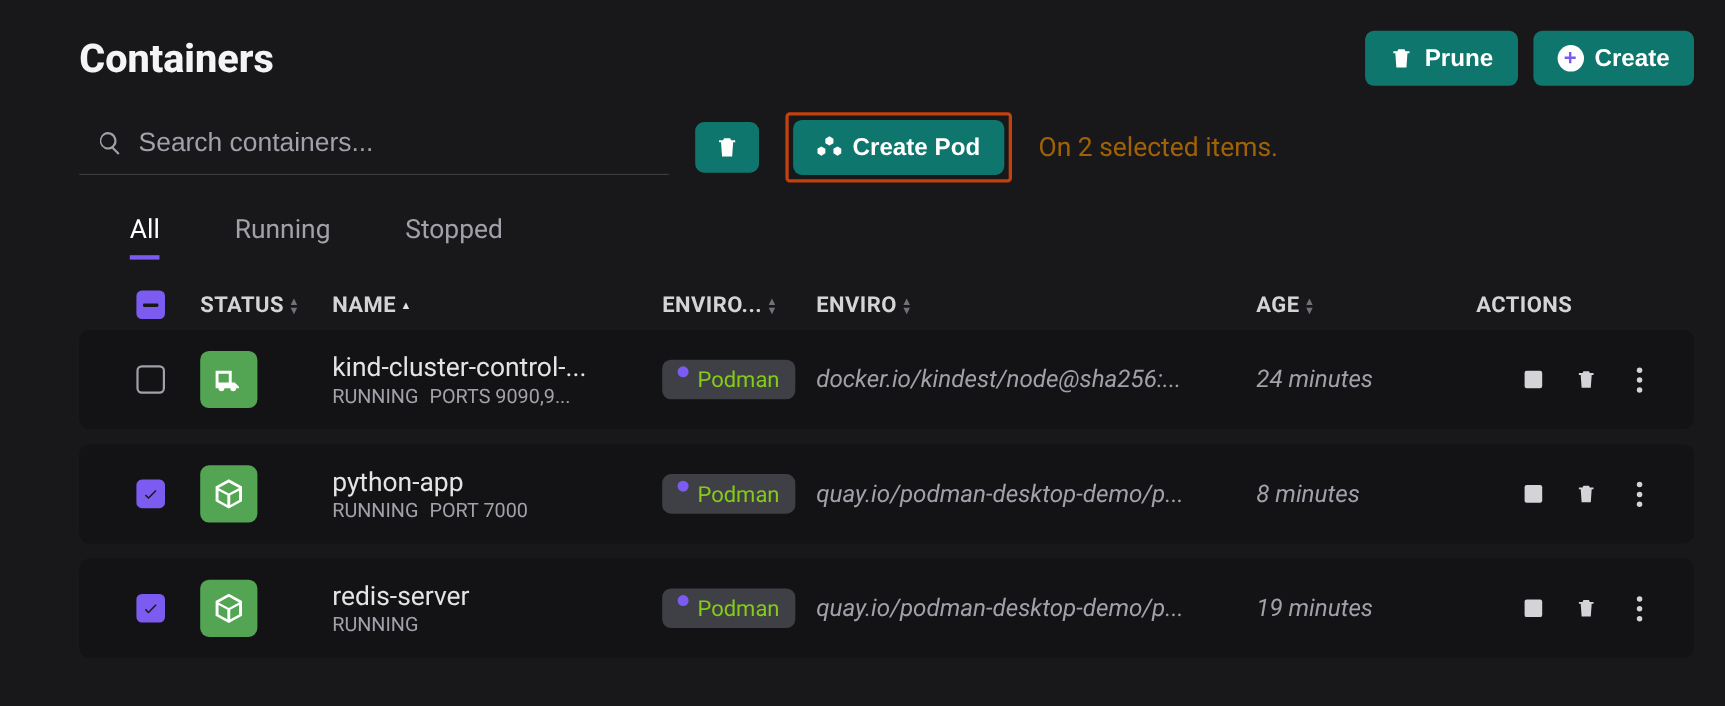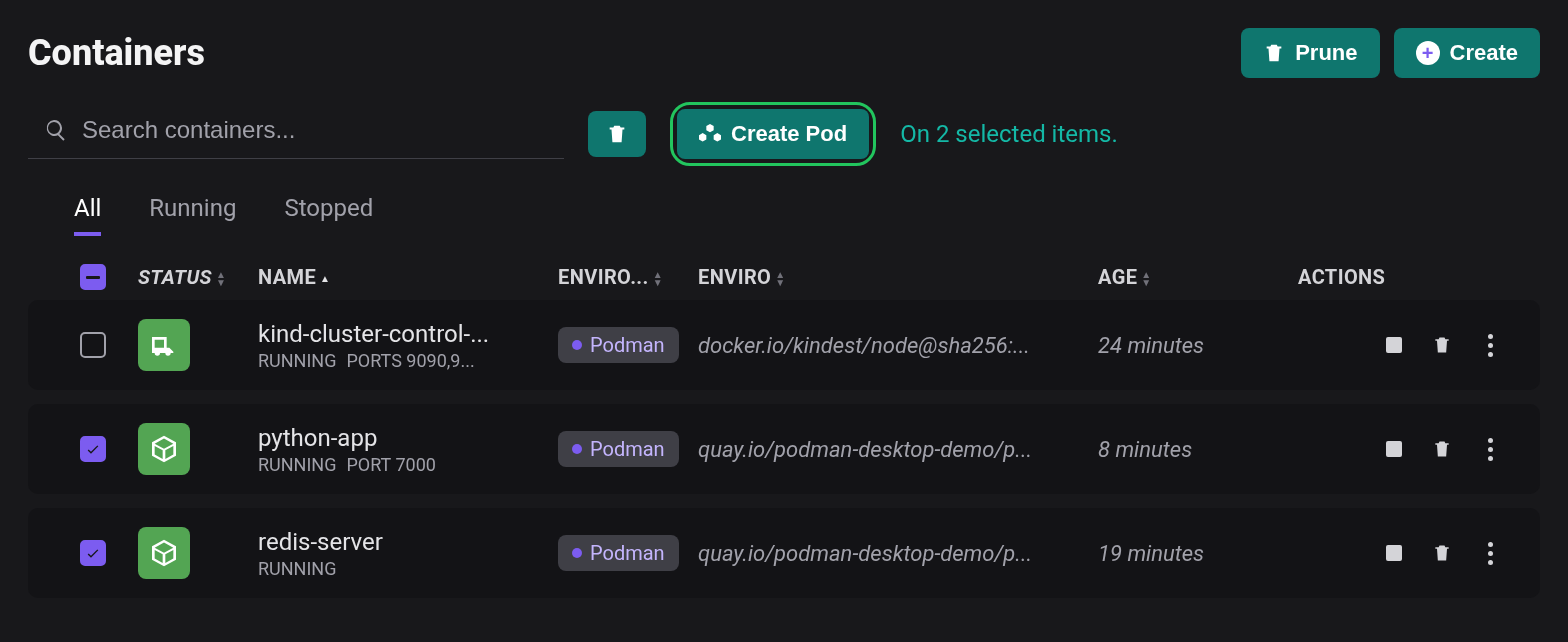--- a/index.html
+++ b/index.html
@@ -4,21 +4,21 @@
 <style>
   * { box-sizing: border-box; margin: 0; padding: 0; }
   body {
     background: #18181b;
     color: #e4e4e7;
     font-family: -apple-system, BlinkMacSystemFont, "Segoe UI", Roboto, sans-serif;
     width: 1568px;
     height: 642px;
     overflow: hidden;
   }
-  .page { padding: 28px 28px 0 28px; }
+  .page { padding: 28px 28px 0 28px; margin-left: 44px; }
   .header-row {
     display: flex;
     align-items: center;
     justify-content: space-between;
     margin-bottom: 24px;
   }
   .page-title {
     font-size: 36px;
     font-weight: 800;
     color: #f4f4f5;
@@ -58,32 +58,32 @@
   .search-input {
     background: transparent;
     border: none;
     outline: none;
     color: #e4e4e7;
     font-size: 24px;
     flex: 1;
   }
   .search-input::placeholder { color: #a1a1aa; }
   .highlighted-btn {
-    border: 3px solid #22c55e;
-    border-radius: 20px;
+    border: 3px solid #c2410c;
+    border-radius: 4px;
     padding: 4px;
     display: inline-flex;
   }
   .selected-text {
-    color: #14b8a6;
+    color: #a16207;
     font-size: 24px;
   }
   .tabs {
     display: flex;
-    gap: 48px;
+    gap: 68px;
     padding-left: 46px;
     margin-bottom: 18px;
   }
   .tab {
     font-size: 24px;
     color: #a1a1aa;
     padding-bottom: 10px;
     cursor: pointer;
   }
   .tab.active {
@@ -93,21 +93,21 @@
   .table-header {
     display: flex;
     align-items: center;
     padding: 10px 20px;
     font-size: 20px;
     font-weight: 700;
     color: #d4d4d8;
     letter-spacing: 0.02em;
   }
   .col-check { width: 90px; display:flex; justify-content:center; }
-  .col-status { width: 120px; font-style: italic; }
+  .col-status { width: 120px; }
   .col-name { width: 300px; }
   .col-env { width: 140px; }
   .col-image { width: 400px; }
   .col-age { width: 200px; }
   .col-actions { flex: 1; padding-right: 10px; }
   .sort-icons {
     display:inline-flex; flex-direction:column; margin-left:4px;
     font-size:10px; line-height:8px; color:#71717a; vertical-align:middle;
   }
   .rows { display:flex; flex-direction:column; gap:14px; }
@@ -129,22 +129,22 @@
   .status-icon {
     width:52px; height:52px; border-radius:8px; background:#53a553;
     display:flex; align-items:center; justify-content:center;
   }
   .status-icon svg { width:32px; height:32px; fill:#fff; }
   .name-stack { display:flex; flex-direction:column; gap:2px; }
   .name-primary { font-size:24px; color:#e4e4e7; white-space:nowrap; overflow:hidden; text-overflow:ellipsis; max-width:280px;}
   .name-sub { font-size:18px; color:#a1a1aa; white-space:nowrap; overflow:hidden; text-overflow:ellipsis; max-width:280px;}
   .sub-row { display:flex; gap:10px; }
   .env-badge {
-    display:inline-flex; align-items:center; gap:8px;
-    background:#3f3f46; color:#c4b5fd;
+    display:inline-flex; align-items:flex-start; gap:8px;
+    background:#3f3f46; color:#84cc16;
     padding:6px 14px; border-radius:8px; font-size:20px;
   }
   .dot { width:10px; height:10px; border-radius:50%; background:#7c5cf0; }
   .image-text, .age-text { font-size:22px; color:#a1a1aa; white-space:nowrap; overflow:hidden; text-overflow:ellipsis;font-style:italic; }
   .row-actions { display:flex; gap:28px; justify-content:flex-end; align-items:center; padding-right:10px;}
   .action-icon { width:20px; height:20px; cursor:pointer; display:inline-flex; align-items:center; justify-content:center;}
   .action-icon svg { width:20px; height:20px; fill:#d4d4d8; }
   .stop-square { width:16px; height:16px; background:#d4d4d8; border-radius:2px; }
   .kebab { display:flex; flex-direction:column; gap:4px; }
   .kebab span { width:5px; height:5px; background:#d4d4d8; border-radius:50%; }

